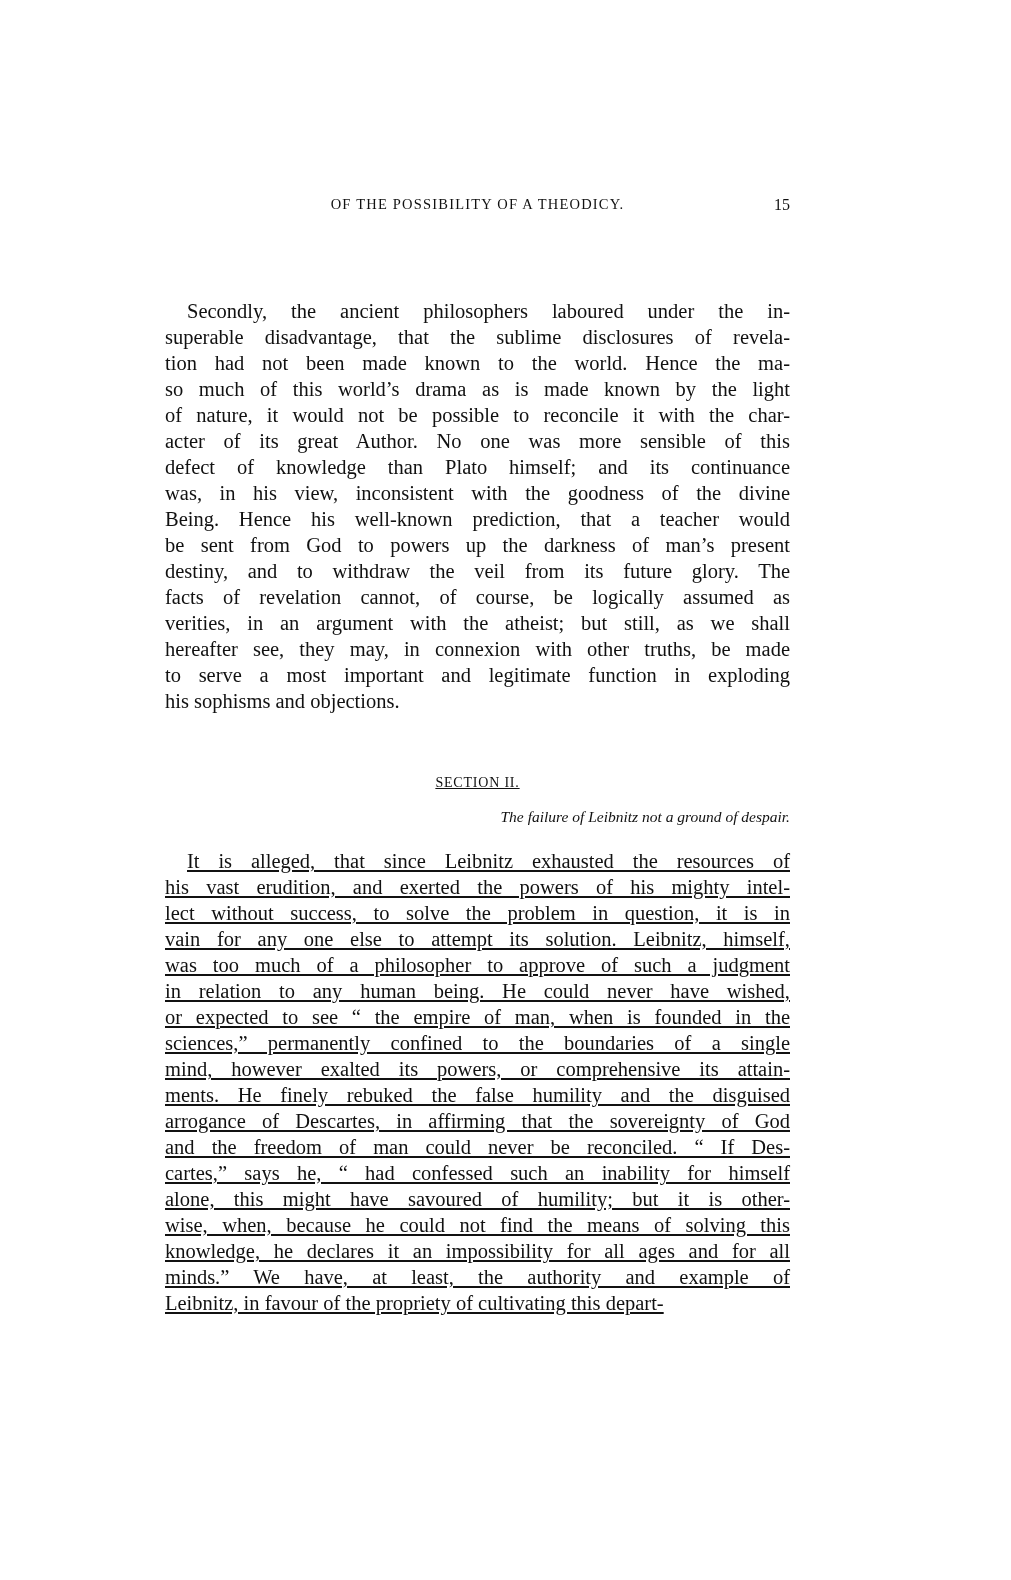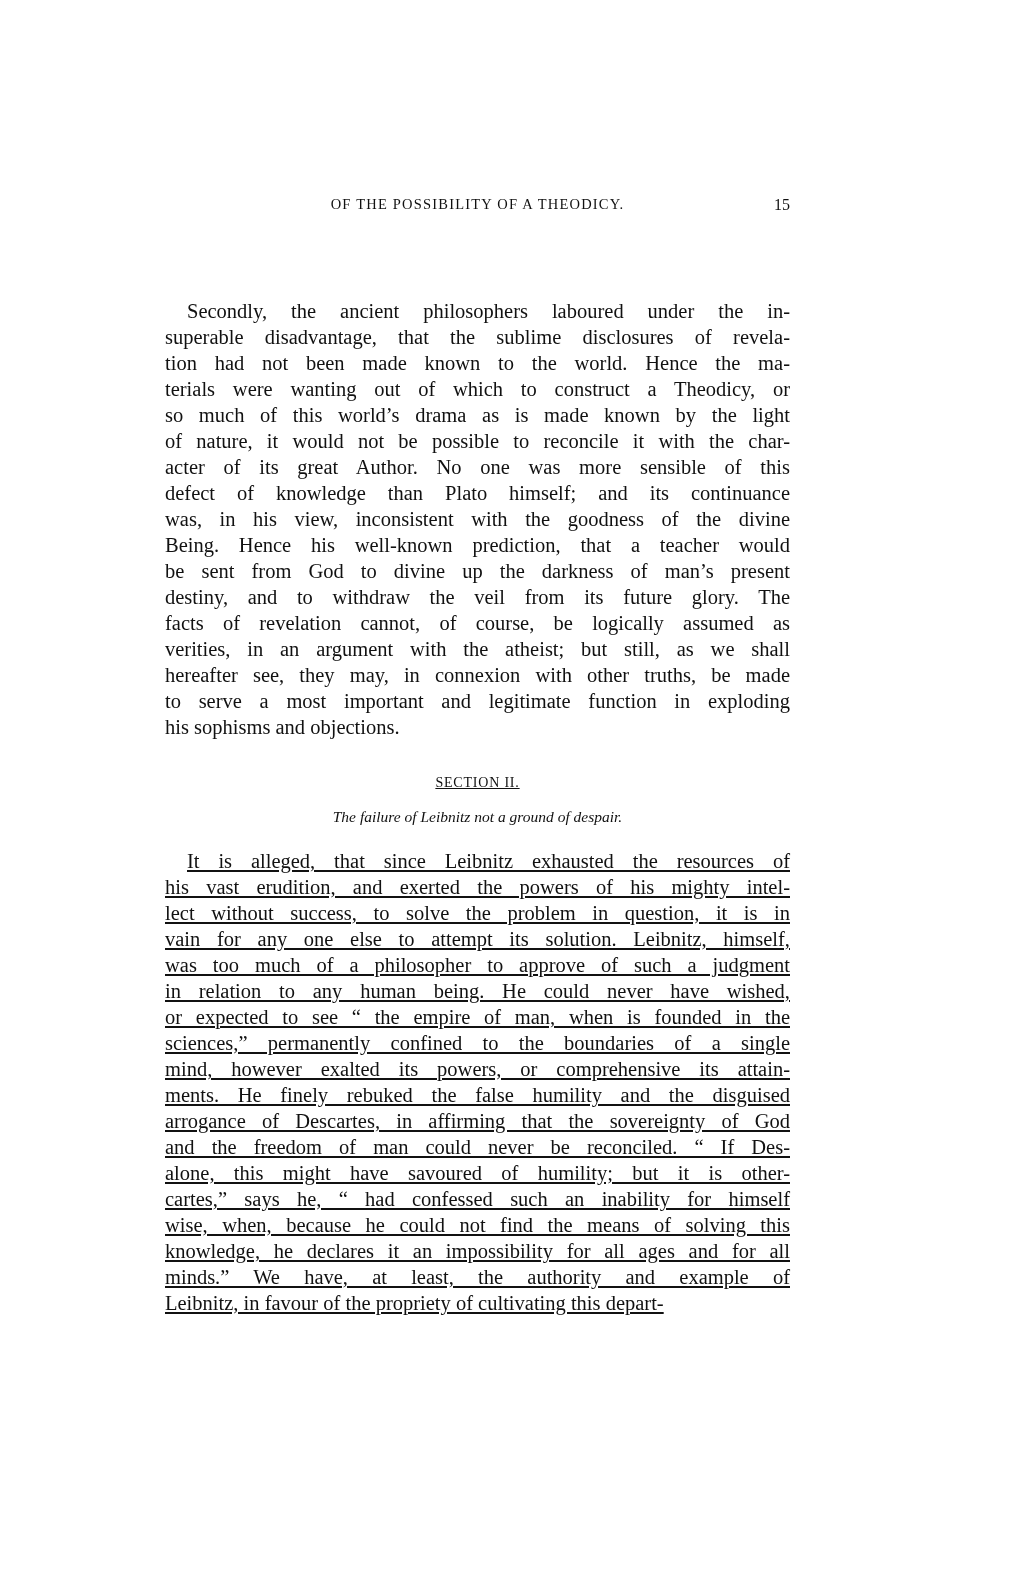--- a/index.html
+++ b/index.html
@@ -20,46 +20,45 @@
     text-align: justify; text-align-last: justify; overflow: visible;
   }
   .line.last { text-align-last: left; }
   .line.indent { padding-left: 22px; }
   #para1 { top: 254px; margin-top: 44px; }
   .section-heading {
     position: absolute; top: 773px; left: 165px; width: 625px; text-align: center;
     font-size: 14px; letter-spacing: 0.8px; line-height: 20px; text-decoration: underline;
   }
   .section-subtitle {
-    position: absolute; top: 807px; left: 165px; width: 625px; text-align: center;
+    position: absolute; top: 807px; left: 165px; width: 625px; text-align: right;
     font-style: italic; font-size: 15.5px; line-height: 20px;
   }
   #para2 { top: 848px; text-decoration: underline; }
 </style>
 </head>
 <body>
 
 <div class="page">
   <div class="running-head">
     <span class="running-title">OF THE POSSIBILITY OF A THEODICY.</span>
     <span class="page-number">15</span>
   </div>
 
   <div class="text-block" id="para1">
       <span class="line indent">Secondly, the ancient philosophers laboured under the in-</span>
       <span class="line">superable disadvantage, that the sublime disclosures of revela-</span>
       <span class="line">tion had not been made known to the world.  Hence the ma-</span>
-      <span class="line">terials were wanting out of which to construct a Theodicy, or</span>
       <span class="line">so much of this world’s drama as is made known by the light</span>
       <span class="line">of nature, it would not be possible to reconcile it with the char-</span>
       <span class="line">acter of its great Author.  No one was more sensible of this</span>
       <span class="line">defect of knowledge than Plato himself; and its continuance</span>
       <span class="line">was, in his view, inconsistent with the goodness of the divine</span>
       <span class="line">Being.  Hence his well-known prediction, that a teacher would</span>
-      <span class="line">be sent from God to divine up the darkness of man’s present</span>
+      <span class="line">be sent from God to powers up the darkness of man’s present</span>
       <span class="line">destiny, and to withdraw the veil from its future glory.  The</span>
       <span class="line">facts of revelation cannot, of course, be logically assumed as</span>
       <span class="line">verities, in an argument with the atheist; but still, as we shall</span>
       <span class="line">hereafter see, they may, in connexion with other truths, be made</span>
       <span class="line">to serve a most important and legitimate function in exploding</span>
       <span class="line last">his sophisms and objections.</span>
     </div>
 
   <div class="section-heading">SECTION II.</div>
   <div class="section-subtitle">The failure of Leibnitz not a ground of despair.</div>
@@ -70,20 +69,20 @@
       <span class="line">lect without success, to solve the problem in question, it is in</span>
       <span class="line">vain for any one else to attempt its solution.  Leibnitz, himself,</span>
       <span class="line">was too much of a philosopher to approve of such a judgment</span>
       <span class="line">in relation to any human being.  He could never have wished,</span>
       <span class="line">or expected to see “ the empire of man, when is founded in the</span>
       <span class="line">sciences,” permanently confined to the boundaries of a single</span>
       <span class="line">mind, however exalted its powers, or comprehensive its attain-</span>
       <span class="line">ments.  He finely rebuked the false humility and the disguised</span>
       <span class="line">arrogance of Descartes, in affirming that the sovereignty of God</span>
       <span class="line">and the freedom of man could never be reconciled.  “ If Des-</span>
+      <span class="line">cartes,” says he, “ had confessed such an inability for himself</span>
       <span class="line">alone, this might have savoured of humility; but it is other-</span>
-      <span class="line">cartes,” says he, “ had confessed such an inability for himself</span>
       <span class="line">wise, when, because he could not find the means of solving this</span>
       <span class="line">knowledge, he declares it an impossibility for all ages and for all</span>
       <span class="line">minds.”  We have, at least, the authority and example of</span>
       <span class="line last">Leibnitz, in favour of the propriety of cultivating this depart-</span>
     </div>
 </div>
 
 </body></html>

